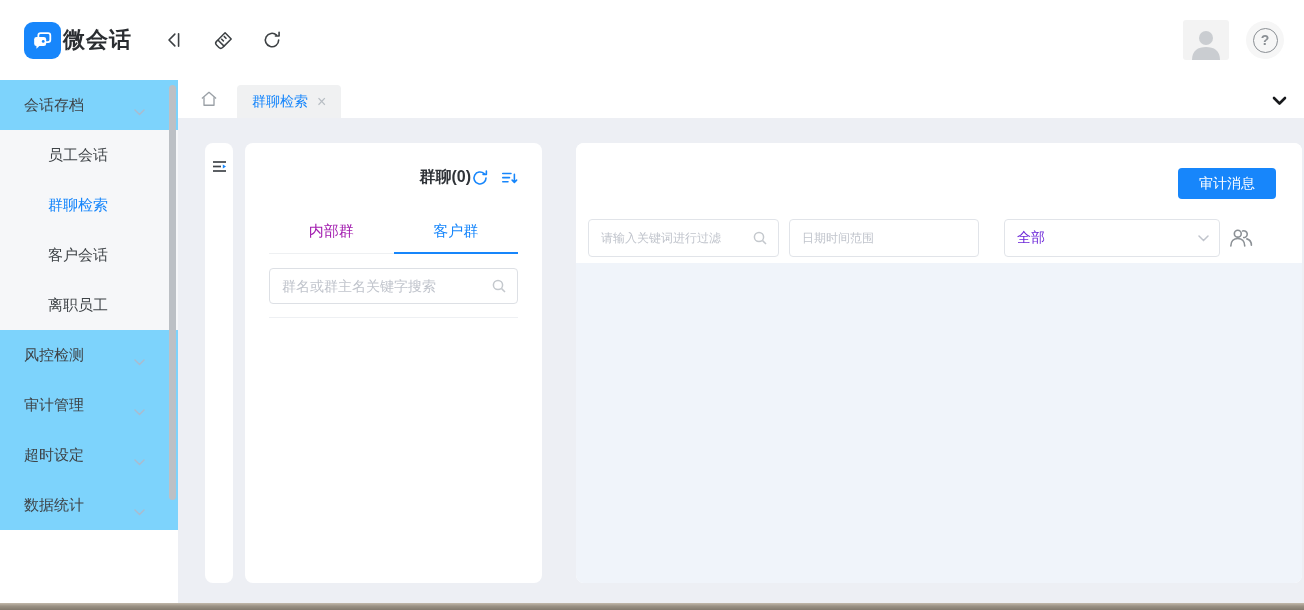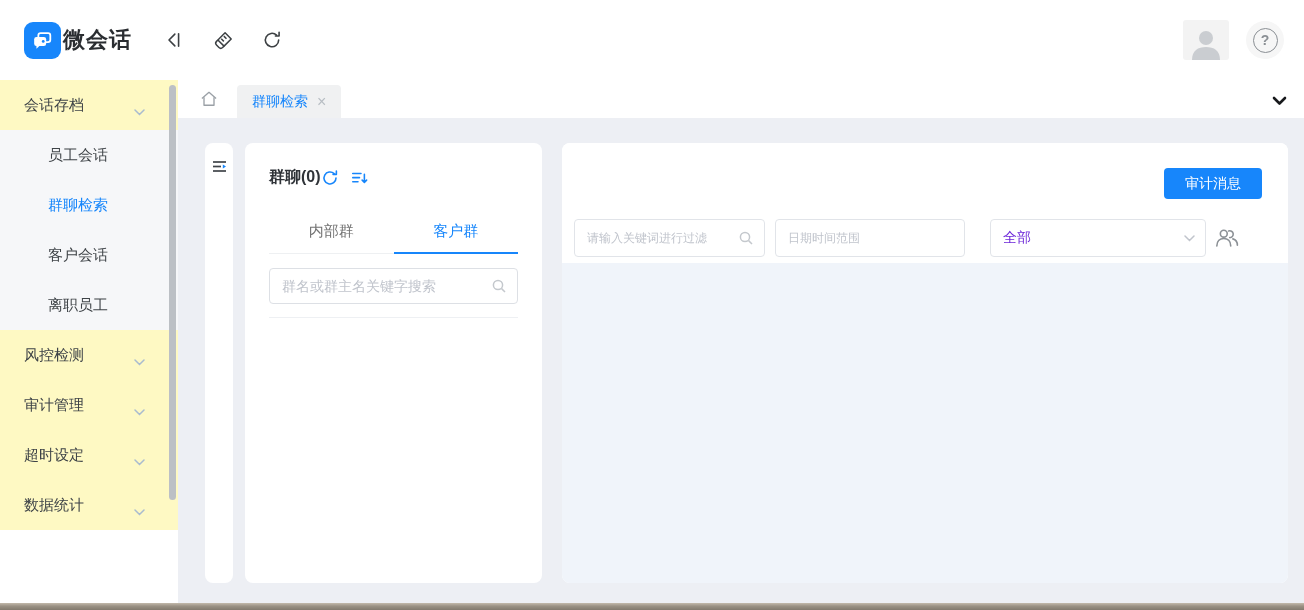--- a/index.html
+++ b/index.html
@@ -14,21 +14,21 @@
   .hdr-tools { display:flex; align-items:center; gap:27px; margin-left:31px; }
   .hbtn { width:22px; height:22px; display:flex; align-items:center; justify-content:center; cursor:pointer; }
   .hdr-right { position:absolute; right:0; top:0; height:80px; display:flex; align-items:center; }
   .avatar-box { width:46px; height:40px; background:#f3f3f3; border-radius:3px; overflow:hidden; display:flex; align-items:flex-end; justify-content:center; }
   .help-wrap { width:38px; height:38px; margin-left:17px; margin-right:20px; border-radius:50%; background:#f6f6f6; display:flex; align-items:center; justify-content:center; }
   .help-ring { width:25px; height:25px; border:1.6px solid #8a8f94; border-radius:50%; display:flex; align-items:center; justify-content:center; font-size:14px; font-weight:bold; color:#8a8f94; }
 
   
   .sidebar { position:absolute; left:0; top:80px; width:178px; height:523px; background:#fff; }
   .srow { height:50px; display:flex; align-items:center; position:relative; font-size:15px; color:#3e4347; cursor:pointer; }
-  .srow.group { padding-left:24px; background:#fef9c3; }
+  .srow.group { padding-left:24px; background:#7dd3fc; }
   .srow.child { padding-left:48px; background:#f6f7f9; }
   .srow.active { color:#1786fb; }
   .srow .chev { position:absolute; right:33px; top:50%; margin-top:-3px; }
   .sb-thumb { position:absolute; right:2px; top:5px; width:7px; height:415px; background:#bcc0c5; border-radius:4px; }
 
   
   .content-col { position:absolute; left:178px; top:80px; right:0; bottom:0; }
   .tabbar { position:relative; height:38px; background:#fff; }
   .home-btn { position:absolute; left:21px; top:9px; width:20px; height:20px; cursor:pointer; }
   .tab { position:absolute; left:59px; top:5px; height:33px; background:#f0f1f2; border-radius:4px 4px 0 0; padding:0 15px; display:flex; align-items:center; gap:9px; cursor:pointer; }
@@ -36,35 +36,35 @@
   .tab-close { color:#b7bdc3; font-size:16px; line-height:1; cursor:pointer; }
   .tab-menu { position:absolute; right:17px; top:12px; cursor:pointer; }
 
   
   .content { position:absolute; left:0; top:38px; right:0; bottom:0; background:#edeff4; }
   .strip-card { position:absolute; left:27px; top:25px; width:28px; height:440px; background:#fff; border-radius:8px; display:flex; justify-content:center; }
   .strip-icon { margin-top:16px; cursor:pointer; }
 
   
   .group-card { position:absolute; left:67px; top:25px; width:297px; height:440px; background:#fff; border-radius:8px; padding:0 24px; }
-  .gc-head { display:flex; align-items:center; justify-content:flex-start; padding-top:24px; }
+  .gc-head { display:flex; align-items:center; justify-content:flex-end; padding-top:24px; }
   .gc-title { font-size:16px; font-weight:700; color:#2f3338; }
   .gc-head-icons { display:flex; align-items:center; gap:11px; }
   .gicon { width:18px; height:18px; cursor:pointer; }
   .gc-tabs { display:flex; margin-top:24px; border-bottom:1px solid #eef0f2; }
-  .gc-tab { flex:1; text-align:center; font-size:15px; color:#737373; padding:10px 0 12px; cursor:pointer; position:relative; }
+  .gc-tab { flex:1; text-align:center; font-size:15px; color:#a21caf; padding:10px 0 12px; cursor:pointer; position:relative; }
   .gc-tab.active { color:#1786fb; }
   .gc-tab.active::after { content:""; position:absolute; left:0; right:0; bottom:-1px; height:2px; background:#1786fb; }
   .gc-search { margin-top:14px; height:36px; border:1px solid #dde0e5; border-radius:4px; display:flex; align-items:center; padding:0 10px 0 12px; }
   .gc-search input { border:none; outline:none; flex:1; font-size:14px; color:#333; background:transparent; font-family:inherit; }
   .gc-search input::placeholder { color:#c0c4cc; }
   .gc-divider { margin-top:13px; border-top:1px solid #eef0f3; }
 
   
-  .msg-card { position:absolute; left:384px; top:25px; width:726px; height:440px; background:#fff; border-radius:8px; overflow:hidden; }
+  .msg-card { position:absolute; left:398px; top:25px; width:726px; height:440px; background:#fff; border-radius:8px; overflow:hidden; }
   .mc-head { position:relative; height:120px; background:#fff; }
   .audit-btn { position:absolute; right:26px; top:25px; width:98px; height:31px; background:#1786fb; border:none; border-radius:4px; color:#fff; font-size:14px; cursor:pointer; font-family:inherit; }
   .filter-row { position:absolute; left:0; top:76px; right:0; height:38px; }
   .f-input { position:absolute; height:38px; border:1px solid #e1e4e9; border-radius:4px; background:#fff; display:flex; align-items:center; padding:0 10px 0 12px; }
   .f-input input { border:none; outline:none; flex:1; font-size:12px; color:#000000; background:transparent; font-family:inherit; width:100%; }
   .f-input input::placeholder { color:#c0c4cc; }
   .f-kw { left:12px; width:191px; }
   .f-date { left:213px; width:190px; }
   .f-select { left:428px; width:216px; justify-content:space-between; cursor:pointer; }
   .f-select .sel-val { font-size:14px; color:#6d28d9; }

